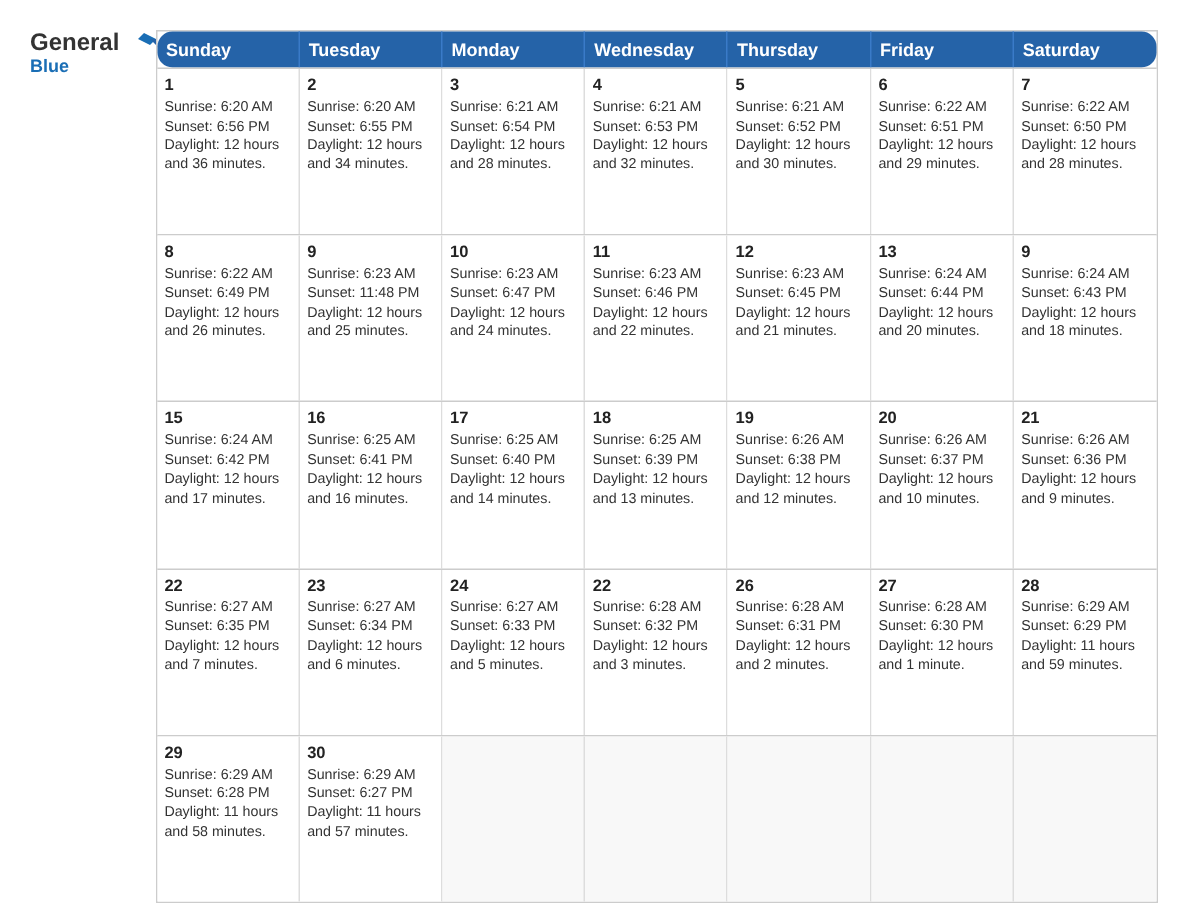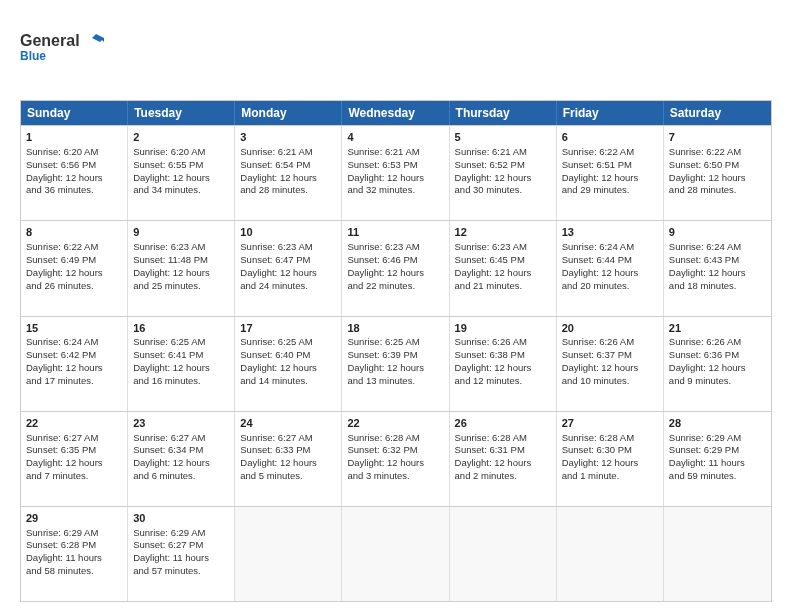--- a/index.html
+++ b/index.html
@@ -6,24 +6,22 @@
     body {
       font-family: Arial, sans-serif;
       background: #fff;
       width: 792px;
       height: 612px;
       overflow: hidden;
     }
     .page {
       width: 792px;
       height: 612px;
-      padding: 32px 20px 10px 20px;
+      padding: 20px 20px 10px 20px;
       display: flex;
-      flex-direction: column;
-      gap: 27px;
     }
     .header {
       display: flex;
       justify-content: space-between;
       align-items: flex-start;
       margin-bottom: 10px;
     }
     .logo {
       display: flex;
       align-items: center;
@@ -46,20 +44,21 @@
     .calendar {
       flex: 1;
       display: flex;
       flex-direction: column;
       border: 1px solid #ccc;
     }
     .cal-header-row {
       display: grid;
       grid-template-columns: repeat(7, 1fr);
       background: #2563a8;
+      border-radius: 10px;
     }
     .cal-header-cell {
       color: #fff;
       font-size: 12px;
       font-weight: bold;
       padding: 5px 6px;
       text-align: left;
       border-right: 1px solid #3a7bc8;
     }
     .cal-header-cell:last-child { border-right: none; }

